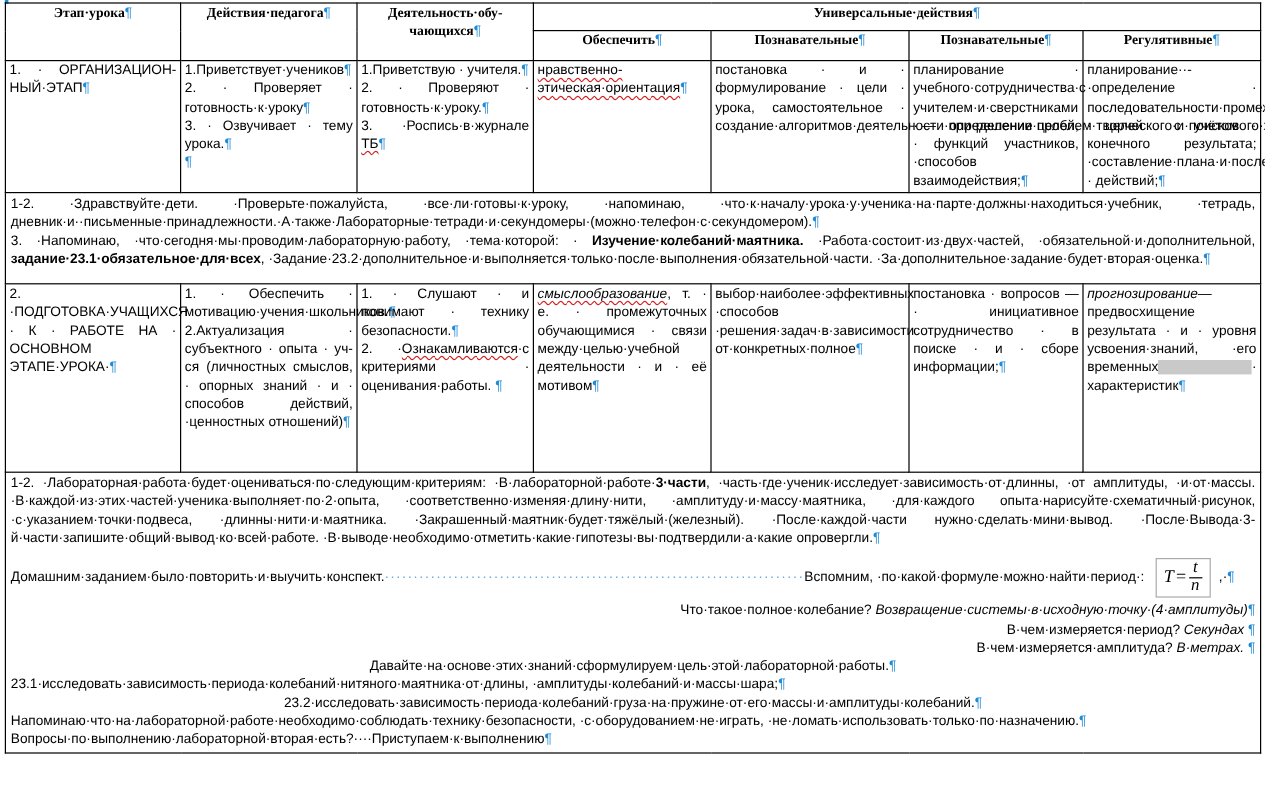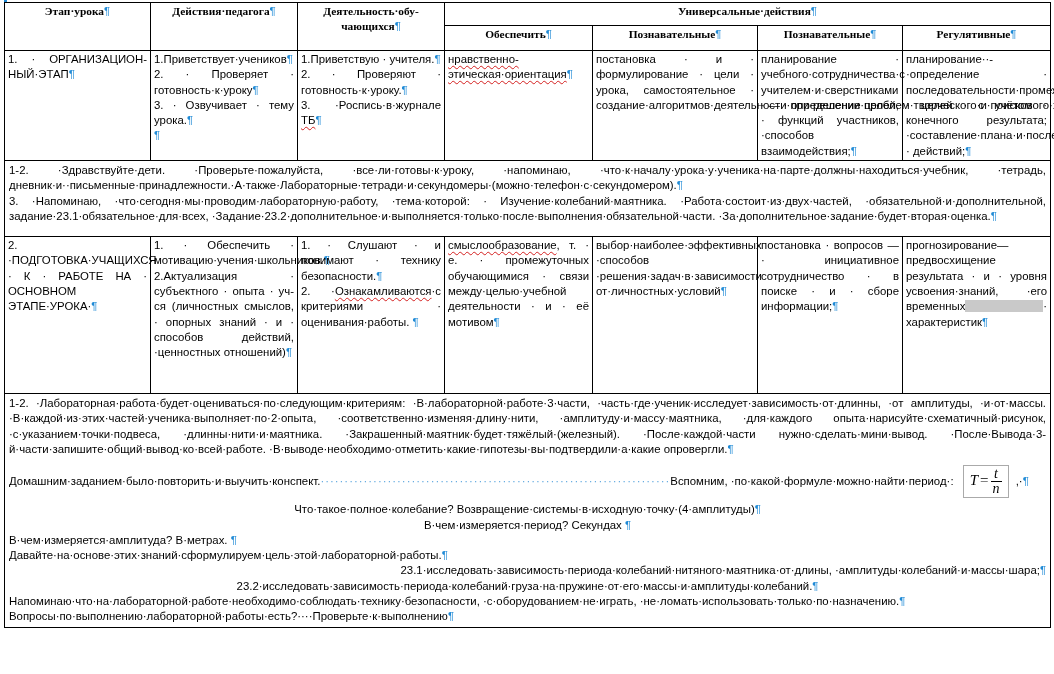--- a/index.html
+++ b/index.html
@@ -6,22 +6,22 @@
   body { width:1054px; height:674px; position:relative; overflow:hidden; font-family:"Liberation Sans", sans-serif; color:#000; }
   .page { position:absolute; left:4px; top:2px; width:1046px; }
   table.lesson { border-collapse:collapse; width:1046px; table-layout:fixed; }
   table.lesson td, table.lesson th { border:1.5px solid #000; vertical-align:top; padding:1px 3px 1px 3px; font-size:11.4px; line-height:15.3px; }
   th { font-family:"Liberation Serif", serif; font-weight:bold; font-size:14px; text-align:center; }
   th.hdr-main { vertical-align:top; padding-top:5px; line-height:18px; }
   th.hdr-uni { height:20px; padding:3px 0 0 0; line-height:17px; }
   th.hdr-sub { height:22px; padding-top:4px; line-height:16px; }
   .pil { color:#1f8ad6; font-family:"Liberation Sans", sans-serif; font-weight:normal; }
   .j { text-align:justify; }
-  .ital { }
-  .b { font-weight:normal; }
+  .ital { font-style:italic; }
+  .b { font-weight:bold; }
   .spell { text-decoration: underline wavy #d42020; text-decoration-thickness:1px; text-underline-offset:2px; }
   .full { padding:2px 4px !important; }
   .full p { margin:0; text-align:justify; }
   .gap { height:8px; }
   .formula-box { display:inline-block; border:1px solid #aaa; padding:1px 6px; vertical-align:middle; font-family:"Liberation Serif", serif; font-style:italic; font-size:15px; margin:0 4px 0 6px; }
   .frac { display:inline-block; vertical-align:middle; text-align:center; font-size:14px; line-height:14px; }
   .frac .num { display:block; border-bottom:1px solid #000; padding:0 2px; }
   .frac .den { display:block; padding:0 2px; }
   .dots { color:#5fa8df; letter-spacing:1px; }
   .marker { position:absolute; left:4px; top:0px; width:3px; height:3px; background:#1f8ad6; }
@@ -88,38 +88,38 @@
     <td class="j"><span>2. ·ПОДГОТОВКА·УЧАЩИХСЯ · К · РАБОТЕ НА · ОСНОВНОМ ЭТАПЕ·УРОКА·</span><span class="pil">¶</span></td>
     <td class="j">
       <div><span>1. · Обеспечить · мотивацию·учения·школьников.</span><span class="pil">¶</span></div>
       <div><span>2.Актуализация · субъектного · опыта · уч-ся (личностных смыслов, · опорных знаний · и · способов действий, ·ценностных отношений)</span><span class="pil">¶</span></div>
     </td>
     <td class="j">
       <div><span>1. · Слушают · и понимают · технику безопасности.</span><span class="pil">¶</span></div>
       <div><span>2. ·</span><span class="spell">Ознакамливаются</span><span>·с критериями · оценивания·работы. </span><span class="pil">¶</span></div>
     </td>
     <td class="j"><span class="ital spell">смыслообразование</span><span>, т. · е. · промежуточных обучающимися · связи между·целью·учебной деятельности · и · её мотивом</span><span class="pil">¶</span></td>
-    <td class="j"><span>выбор·наиболее·эффективных ·способов ·решения·задач·в·зависимости от·личностных·условий</span><span class="pil">¶</span></td>
+    <td class="j"><span>выбор·наиболее·эффективных ·способов ·решения·задач·в·зависимости от·конкретных·полное</span><span class="pil">¶</span></td>
     <td class="j"><span>постановка · вопросов — · инициативное сотрудничество · в поиске · и · сборе информации;</span><span class="pil">¶</span></td>
     <td class="j"><span class="ital">прогнозирование</span><span>—предвосхищение результата · и · уровня усвоения·знаний, ·его временных</span><span class="hl">&nbsp;</span><span>· характеристик</span><span class="pil">¶</span></td>
   </tr>
 
   <tr style="height:179px">
     <td colspan="7" class="full">
       <p><span>1-2. ·Лабораторная·работа·будет·оцениваться·по·следующим·критериям: ·В·лабораторной·работе·</span><span class="b">3·части</span><span>, ·часть·где·ученик·исследует·зависимость·от·длинны, ·от амплитуды, ·и·от·массы. ·В·каждой·из·этих·частей·ученика·выполняет·по·2·опыта, ·соответственно·изменяя·длину·нити, ·амплитуду·и·массу·маятника, ·для·каждого опыта·нарисуйте·схематичный·рисунок, ·с·указанием·точки·подвеса, ·длинны·нити·и·маятника. ·Закрашенный·маятник·будет·тяжёлый·(железный). ·После·каждой·части нужно·сделать·мини·вывод. ·После·Вывода·3-й·части·запишите·общий·вывод·ко·всей·работе. ·В·выводе·необходимо·отметить·какие·гипотезы·вы·подтвердили·а·какие опровергли.</span><span class="pil">¶</span></p>
       <div class="gap"></div>
       <p style="text-align:left; white-space:nowrap;">
         <span>Домашним·заданием·было·повторить·и·выучить·конспект.</span><span class="dots">·········································································</span><span>Вспомним, ·по·какой·формуле·можно·найти·период·: </span><span class="formula-box"><span>T</span><span style="font-style:normal;margin:0 2px;">=</span><span class="frac"><span class="num">t</span><span class="den">n</span></span></span><span> ,·</span><span class="pil">¶</span>
       </p>
       <div style="height:4px"></div>
-      <p style="text-align:center"><span>Что·такое·полное·колебание? </span><span class="ital">Возвращение·системы·в·исходную·точку·(4·амплитуды)</span><span class="pil">¶</span></p>
-      <p style="text-align:center"><span>В·чем·измеряется·период? </span><span class="ital">Секундах </span><span class="pil">¶</span></p>
-      <p style="text-align:left"><span>В·чем·измеряется·амплитуда? </span><span class="ital">В·метрах. </span><span class="pil">¶</span></p>
-      <p style="text-align:left"><span>Давайте·на·основе·этих·знаний·сформулируем·цель·этой·лабораторной·работы.</span><span class="pil">¶</span></p>
-      <p style="text-align:right"><span>23.1·исследовать·зависимость·периода·колебаний·нитяного·маятника·от·длины, ·амплитуды·колебаний·и·массы·шара;</span><span class="pil">¶</span></p>
+      <p style="text-align:right"><span>Что·такое·полное·колебание? </span><span class="ital">Возвращение·системы·в·исходную·точку·(4·амплитуды)</span><span class="pil">¶</span></p>
+      <p style="text-align:right"><span>В·чем·измеряется·период? </span><span class="ital">Секундах </span><span class="pil">¶</span></p>
+      <p style="text-align:right"><span>В·чем·измеряется·амплитуда? </span><span class="ital">В·метрах. </span><span class="pil">¶</span></p>
+      <p style="text-align:center"><span>Давайте·на·основе·этих·знаний·сформулируем·цель·этой·лабораторной·работы.</span><span class="pil">¶</span></p>
+      <p style="text-align:left"><span>23.1·исследовать·зависимость·периода·колебаний·нитяного·маятника·от·длины, ·амплитуды·колебаний·и·массы·шара;</span><span class="pil">¶</span></p>
       <p style="text-align:center"><span>23.2·исследовать·зависимость·периода·колебаний·груза·на·пружине·от·его·массы·и·амплитуды·колебаний.</span><span class="pil">¶</span></p>
       <p style="text-align:left"><span>Напоминаю·что·на·лабораторной·работе·необходимо·соблюдать·технику·безопасности, ·с·оборудованием·не·играть, ·не·ломать·использовать·только·по·назначению.</span><span class="pil">¶</span></p>
-      <p style="text-align:left"><span>Вопросы·по·выполнению·лабораторной·работы·есть?····Проверьте·к·выполнению</span><span class="pil">¶</span></p>
+      <p style="text-align:left"><span>Вопросы·по·выполнению·лабораторной·вторая·есть?····Приступаем·к·выполнению</span><span class="pil">¶</span></p>
     </td>
   </tr>
 </tbody>
     </table>
 </div>
 
 </body></html>

